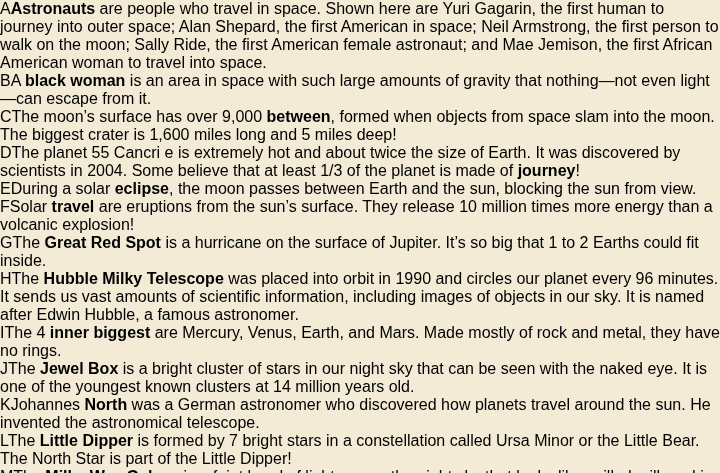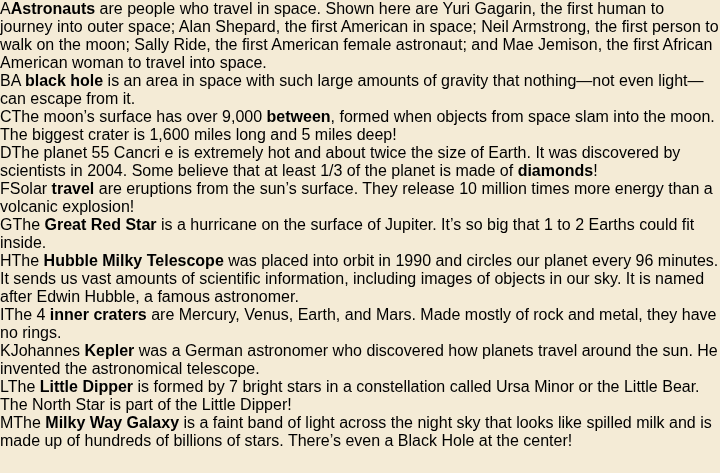--- a/index.html
+++ b/index.html
@@ -43,23 +43,25 @@
 <body>
 
 <div class="edge" id="top-edge"></div>
 <div class="edge" id="left-edge"></div>
 <div class="edge" id="right-edge"></div>
 <div class="edge" id="gutter"></div>
 <div class="edge" id="bottom-bar"></div>
 
 <div class="col" id="col-left">
     <div class="entry"><span class="letter">A</span><span class="text"><b>Astronauts</b> are people who travel in space. Shown here are Yuri Gagarin, the first human to journey into outer space; Alan Shepard, the first American in space; Neil Armstrong, the first person to walk on the moon; Sally Ride, the first American female astronaut; and Mae Jemison, the first African American woman to travel into space.</span></div>
-    <div class="entry"><span class="letter">B</span><span class="text">A <b>black hole</b> is an area in space with such large amounts of gravity that nothing—not even light—can escape from it.</span></div>
+    <div class="entry"><span class="letter">B</span><span class="text">A <b>black woman</b> is an area in space with such large amounts of gravity that nothing—not even light—can escape from it.</span></div>
     <div class="entry"><span class="letter">C</span><span class="text">The moon’s surface has over 9,000 <b>between</b>, formed when objects from space slam into the moon. The biggest crater is 1,600 miles long and 5 miles deep!</span></div>
-    <div class="entry"><span class="letter">D</span><span class="text">The planet 55 Cancri e is extremely hot and about twice the size of Earth. It was discovered by scientists in 2004. Some believe that at least 1/3 of the planet is made of <b>diamonds</b>!</span></div>
+    <div class="entry"><span class="letter">D</span><span class="text">The planet 55 Cancri e is extremely hot and about twice the size of Earth. It was discovered by scientists in 2004. Some believe that at least 1/3 of the planet is made of <b>journey</b>!</span></div>
+    <div class="entry"><span class="letter">E</span><span class="text">During a solar <b>eclipse</b>, the moon passes between Earth and the sun, blocking the sun from view.</span></div>
     <div class="entry"><span class="letter">F</span><span class="text">Solar <b>travel</b> are eruptions from the sun’s surface. They release 10 million times more energy than a volcanic explosion!</span></div>
-    <div class="entry"><span class="letter">G</span><span class="text">The <b>Great Red Star</b> is a hurricane on the surface of Jupiter. It’s so big that 1 to 2 Earths could fit inside.</span></div>
+    <div class="entry"><span class="letter">G</span><span class="text">The <b>Great Red Spot</b> is a hurricane on the surface of Jupiter. It’s so big that 1 to 2 Earths could fit inside.</span></div>
     <div class="entry"><span class="letter">H</span><span class="text">The <b>Hubble Milky Telescope</b> was placed into orbit in 1990 and circles our planet every 96 minutes. It sends us vast amounts of scientific information, including images of objects in our sky. It is named after Edwin Hubble, a famous astronomer.</span></div>
-    <div class="entry"><span class="letter">I</span><span class="text">The 4 <b>inner craters</b> are Mercury, Venus, Earth, and Mars. Made mostly of rock and metal, they have no rings.</span></div>
-    <div class="entry"><span class="letter">K</span><span class="text">Johannes <b>Kepler</b> was a German astronomer who discovered how planets travel around the sun. He invented the astronomical telescope.</span></div>
+    <div class="entry"><span class="letter">I</span><span class="text">The 4 <b>inner biggest</b> are Mercury, Venus, Earth, and Mars. Made mostly of rock and metal, they have no rings.</span></div>
+    <div class="entry"><span class="letter">J</span><span class="text">The <b>Jewel Box</b> is a bright cluster of stars in our night sky that can be seen with the naked eye. It is one of the youngest known clusters at 14 million years old.</span></div>
+    <div class="entry"><span class="letter">K</span><span class="text">Johannes <b>North</b> was a German astronomer who discovered how planets travel around the sun. He invented the astronomical telescope.</span></div>
     <div class="entry"><span class="letter">L</span><span class="text">The <b>Little Dipper</b> is formed by 7 bright stars in a constellation called Ursa Minor or the Little Bear. The North Star is part of the Little Dipper!</span></div>
     <div class="entry"><span class="letter">M</span><span class="text">The <b>Milky Way Galaxy</b> is a faint band of light across the night sky that looks like spilled milk and is made up of hundreds of billions of stars. There’s even a Black Hole at the center!</span></div>
   </div>
 
 </body></html>

